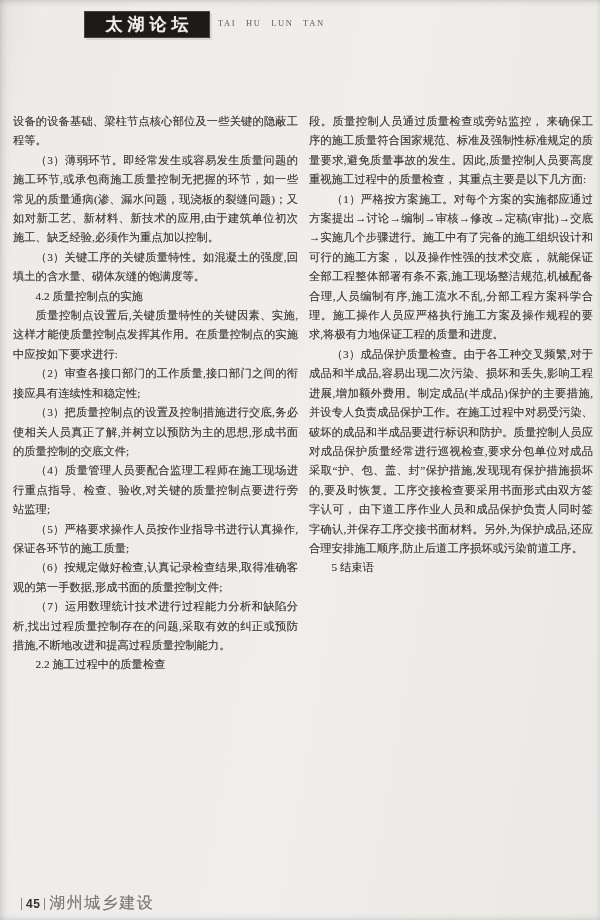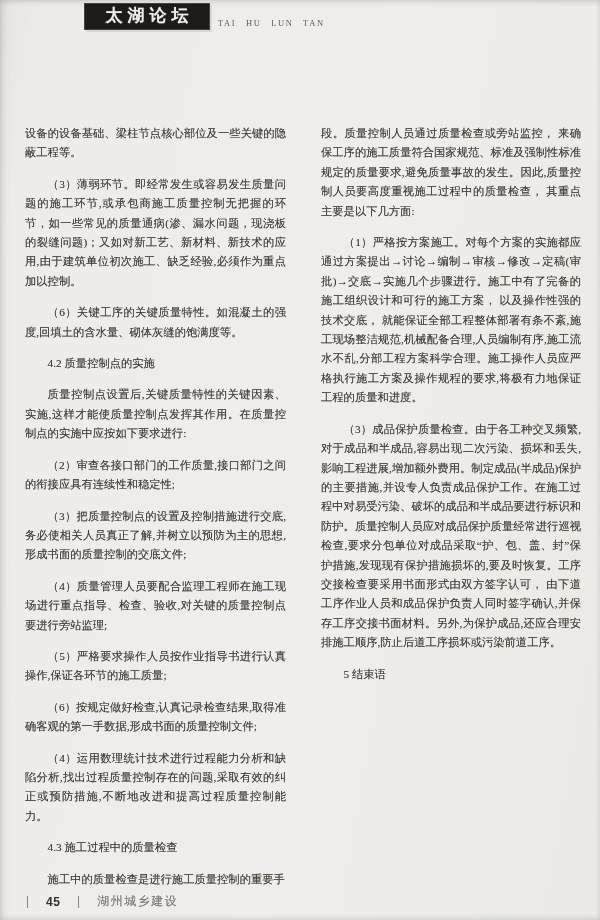--- a/index.html
+++ b/index.html
@@ -10,87 +10,86 @@
   }
   .page{
     position:relative;width:600px;height:920px;
     background:linear-gradient(100deg,#e6e4e1 0%,#edecea 6%,#efeeec 55%,#ebe9e6 100%);
     box-shadow:inset 4px 0 8px -3px rgba(110,105,98,.30),
                inset 0 4px 6px -3px rgba(110,105,98,.22),
                inset -2px -3px 6px -3px rgba(110,105,98,.18);
   }
   
   .masthead-box{
-    position:absolute;left:84px;top:3px;width:124px;height:25px;
+    position:absolute;left:84px;top:11px;width:124px;height:25px;
     background:#1d1b18;border:1px solid #454240;
     box-shadow:2px 2px 0 rgba(60,56,50,.12);
-    display:flex;align-items:center;justify-content:center;font-family:Liberation Mono, monospace;
+    display:flex;align-items:center;justify-content:center;
   }
   .masthead-text{
     color:#f1efec;font-size:17px;font-weight:bold;letter-spacing:5px;
     text-indent:5px;white-space:nowrap;line-height:1;
     text-shadow:0 0 1px rgba(255,255,255,.4);
   }
   .masthead-pinyin{
     position:absolute;left:218px;top:18px;
     font-size:8.5px;font-weight:normal;color:#615d57;
     letter-spacing:1.6px;word-spacing:6px;white-space:nowrap;
   }
   
   .col{
     position:absolute;top:112px;height:762px;
     font-size:11.3px;line-height:19.4px;color:#403c36;
     text-align:justify;word-break:break-all;
     text-shadow:0 0 .6px rgba(70,64,56,.55);
   }
   .col-left{left:13px;width:285px;}
   .col-right{left:309px;width:284px;}
-  .para{margin:12px;}
+  .para{margin:0;}
   .indent{text-indent:2em;}
   .heading{font-weight:normal;}
   
   .footer{
-    position:absolute;left:27px;top:893px;
-    display:flex;align-items:center;gap:18px;
+    position:absolute;left:21px;top:893px;
+    display:flex;align-items:center;gap:4px;
   }
   .footer .bar{width:1px;height:12px;background:#8b8780;}
   .footer .pageno{
     font-family:"Liberation Sans",sans-serif;
     font-size:12px;font-weight:bold;color:#33302b;letter-spacing:.5px;
   }
   .footer .journal{
-    font-size:12px;color:#7c7871;letter-spacing:1.5px;
+    font-size:16px;color:#7c7871;letter-spacing:1.5px;
     text-shadow:0 0 .5px rgba(120,115,108,.5);
     text-align:center;
   }
 </style>
 </head>
 <body>
 
 <div class="page">
 
   <div class="masthead-box">
     <span class="masthead-text">太湖论坛</span>
   </div>
   <div class="masthead-pinyin">TAI HU LUN TAN</div>
 
   <div class="col col-left" id="col-left">
       <p class="para">设备的设备基础、梁柱节点核心部位及一些关键的隐蔽工程等。</p>
       <p class="para indent">（3）薄弱环节。即经常发生或容易发生质量问题的施工环节,或承包商施工质量控制无把握的环节，如一些常见的质量通病(渗、漏水问题，现浇板的裂缝问题)；又如对新工艺、新材料、新技术的应用,由于建筑单位初次施工、缺乏经验,必须作为重点加以控制。</p>
-      <p class="para indent">（6）关键工序的关键质量特性。如混凝土的强度,回填土的含水量、砌体灰缝的饱满度等。</p>
+      <p class="para indent">（3）关键工序的关键质量特性。如混凝土的强度,回填土的含水量、砌体灰缝的饱满度等。</p>
       <p class="para heading indent">4.2 质量控制点的实施</p>
       <p class="para indent">质量控制点设置后,关键质量特性的关键因素、实施,这样才能使质量控制点发挥其作用。在质量控制点的实施中应按如下要求进行:</p>
       <p class="para indent">（2）审查各接口部门的工作质量,接口部门之间的衔接应具有连续性和稳定性;</p>
       <p class="para indent">（3）把质量控制点的设置及控制措施进行交底,务必使相关人员真正了解,并树立以预防为主的思想,形成书面的质量控制的交底文件;</p>
       <p class="para indent">（4）质量管理人员要配合监理工程师在施工现场进行重点指导、检查、验收,对关键的质量控制点要进行旁站监理;</p>
       <p class="para indent">（5）严格要求操作人员按作业指导书进行认真操作,保证各环节的施工质量;</p>
       <p class="para indent">（6）按规定做好检查,认真记录检查结果,取得准确客观的第一手数据,形成书面的质量控制文件;</p>
-      <p class="para indent">（4）运用数理统计技术进行过程能力分析和缺陷分析,找出过程质量控制存在的问题,采取有效的纠正或预防措施,不断地改进和提高过程质量控制能力。</p>
-      <p class="para heading indent">4.3 施工过程中的质量检查</p>
-      <p class="para indent">施工中的质量检查是进行施工质量控制的重要手</p>
+      <p class="para indent">（7）运用数理统计技术进行过程能力分析和缺陷分析,找出过程质量控制存在的问题,采取有效的纠正或预防措施,不断地改进和提高过程质量控制能力。</p>
+      <p class="para heading indent">2.2 施工过程中的质量检查</p>
     </div>
   <div class="col col-right" id="col-right">
       <p class="para">段。质量控制人员通过质量检查或旁站监控， 来确保工序的施工质量符合国家规范、标准及强制性标准规定的质量要求,避免质量事故的发生。因此,质量控制人员要高度重视施工过程中的质量检查， 其重点主要是以下几方面:</p>
       <p class="para indent">（1）严格按方案施工。对每个方案的实施都应通过方案提出→讨论→编制→审核→修改→定稿(审批)→交底→实施几个步骤进行。施工中有了完备的施工组织设计和可行的施工方案， 以及操作性强的技术交底， 就能保证全部工程整体部署有条不紊,施工现场整洁规范,机械配备合理,人员编制有序,施工流水不乱,分部工程方案科学合理。施工操作人员应严格执行施工方案及操作规程的要求,将极有力地保证工程的质量和进度。</p>
       <p class="para indent">（3）成品保护质量检查。由于各工种交叉频繁,对于成品和半成品,容易出现二次污染、损坏和丢失,影响工程进展,增加额外费用。制定成品(半成品)保护的主要措施,并设专人负责成品保护工作。在施工过程中对易受污染、破坏的成品和半成品要进行标识和防护。质量控制人员应对成品保护质量经常进行巡视检查,要求分包单位对成品采取“护、包、盖、封”保护措施,发现现有保护措施损坏的,要及时恢复。工序交接检查要采用书面形式由双方签字认可， 由下道工序作业人员和成品保护负责人同时签字确认,并保存工序交接书面材料。另外,为保护成品,还应合理安排施工顺序,防止后道工序损坏或污染前道工序。</p>
       <p class="para heading indent">5 结束语</p>
     </div>
 
   <div class="footer">
     <span class="bar"></span>

